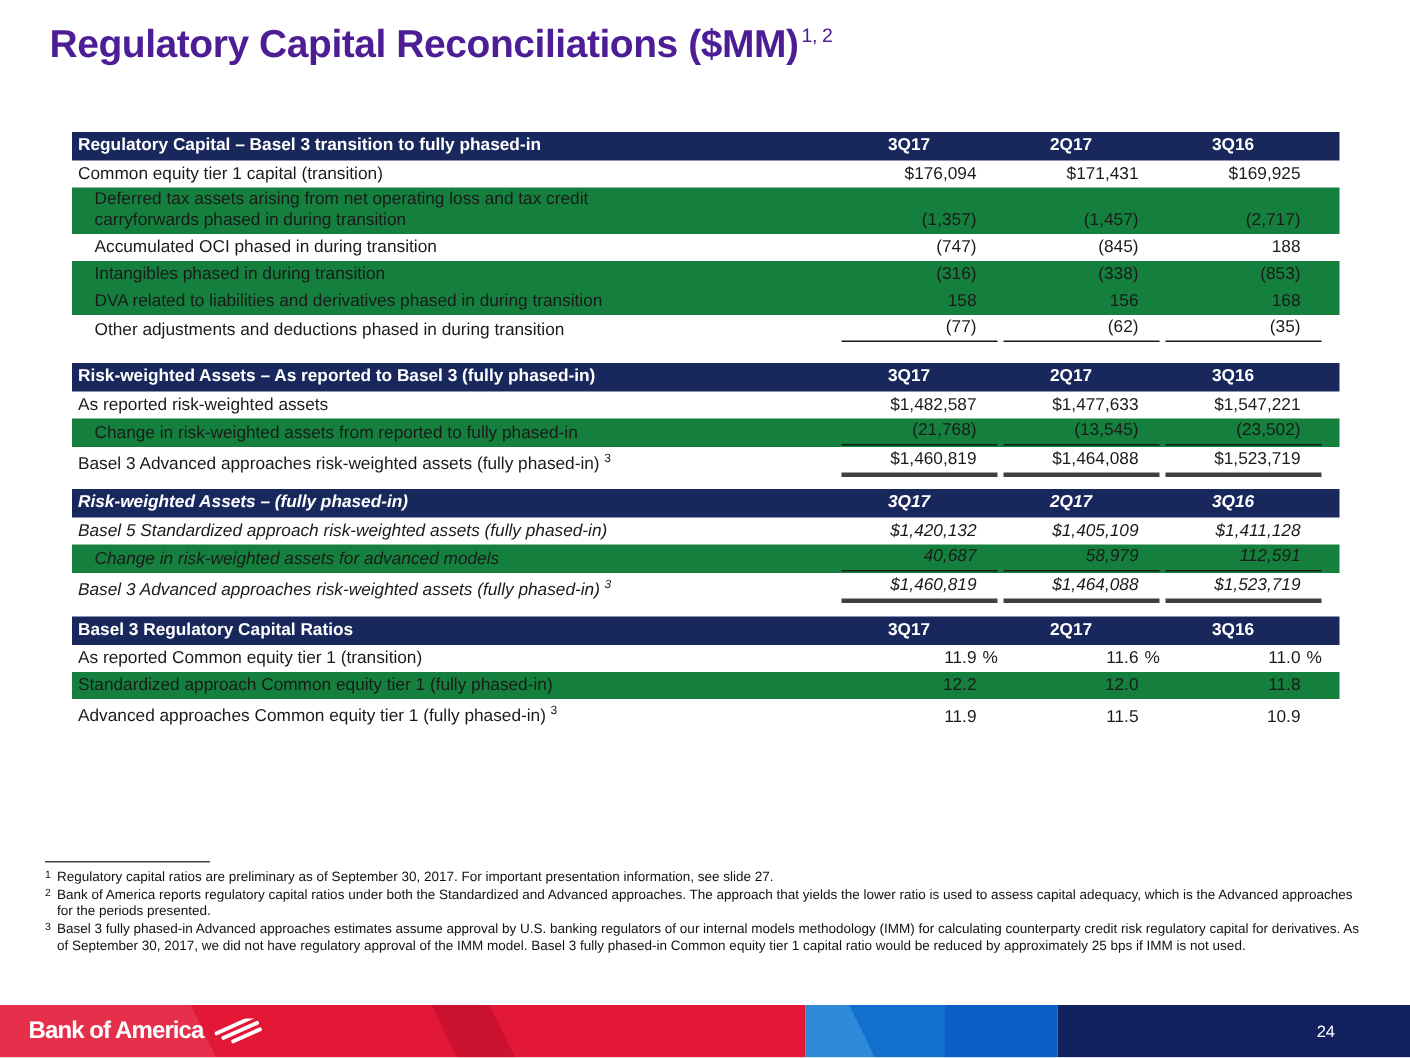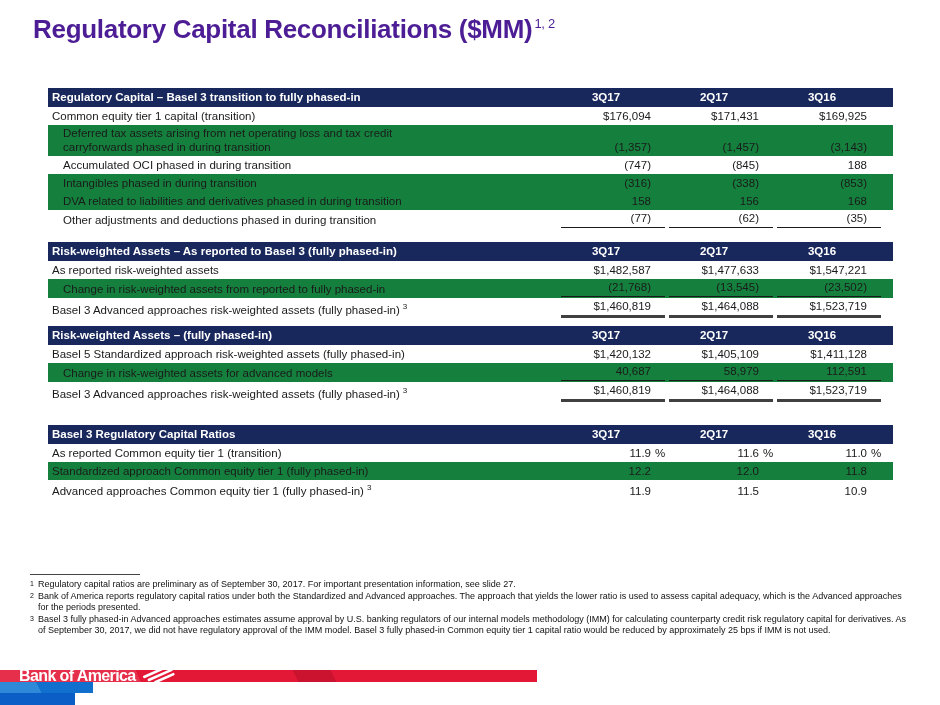--- a/index.html
+++ b/index.html
@@ -11,21 +11,21 @@
   
   .title{
     position:absolute; top:14px; left:33px;
     font-size:26px; font-weight:bold; color:#4c1d95; letter-spacing:-0.3px;
   }
   .title sup{ font-size:13px; font-weight:normal; margin-left:2px; }
 
   
   .tables{ position:absolute; top:88px; left:48px; width:845px; }
   .tbl{ width:100%; }
-  .tbl-1{ margin-bottom:13px; } .tbl-2{ margin-bottom:7px; } .tbl-3{ margin-bottom:22px; }
+  .tbl-1{ margin-bottom:13px; } .tbl-2{ margin-bottom:7px; } .tbl-3{ margin-bottom:8px;font-style:italic; }
   .trow{
     display:flex; align-items:flex-end;
     padding:1px 12px 1px 4px; min-height:16px;
     font-size:11.5px; color:#1a1a1a; line-height:14px;
   }
   .thead{
     background:#19285C; color:#ffffff; font-weight:bold;
     align-items:flex-end; min-height:15px; padding-top:2px; padding-bottom:2px;
   }
   .shaded{ background:#15803d; }
@@ -41,21 +41,21 @@
   .trow.total{ min-height:18px; }
 
   
   .footnotes{ position:absolute; left:30px; top:574px; width:880px;
     font-size:9px; line-height:11.5px; color:#111; }
   .fn-divider{ width:110px; border-top:1px solid #444; margin-bottom:4px; }
   .fn{ position:relative; padding-left:8px; }
   .fn .fnm{ position:absolute; left:0; top:-1px; font-size:7px; }
 
   
-  .footer{ position:absolute; left:0; bottom:0; width:940px; height:35px; display:flex;flex-direction:column; }
+  .footer{ position:absolute; left:0; bottom:0; width:940px; height:35px; display:flex; }
   .seg{ height:100%; }
   .seg.red{
     width:537px; position:relative;
     background-color:#E31837;
     background-image:
       linear-gradient(64deg, rgba(255,255,255,0.10) 0 26%, rgba(255,255,255,0) 26%),
       linear-gradient(64deg, rgba(0,0,0,0) 0 55%, rgba(140,5,30,0.28) 55% 62%, rgba(0,0,0,0) 62%);
   }
   .seg.b1{ width:93px;
     background-image:linear-gradient(64deg, #2E8AD9 0 42%, #1170CD 42%); }
@@ -114,21 +114,21 @@
 carryforwards phased in during transition</div>
           <div class="cell">
             <span class="num">(1,357)</span>
             <span class="sfx"></span>
           </div>
           <div class="cell">
             <span class="num">(1,457)</span>
             <span class="sfx"></span>
           </div>
           <div class="cell">
-            <span class="num">(3,143)</span>
+            <span class="num">(2,717)</span>
             <span class="sfx"></span>
           </div>
         </div>
         <div class="trow">
           <div class="lbl indent">Accumulated OCI phased in during transition</div>
           <div class="cell">
             <span class="num">(747)</span>
             <span class="sfx"></span>
           </div>
           <div class="cell">

